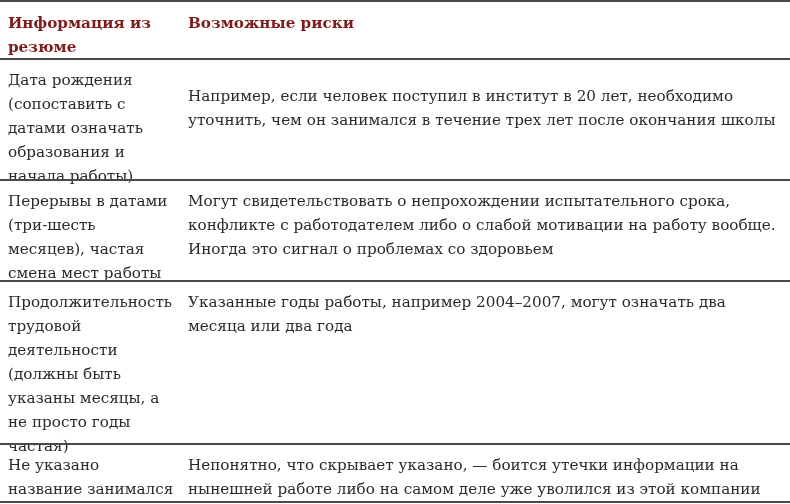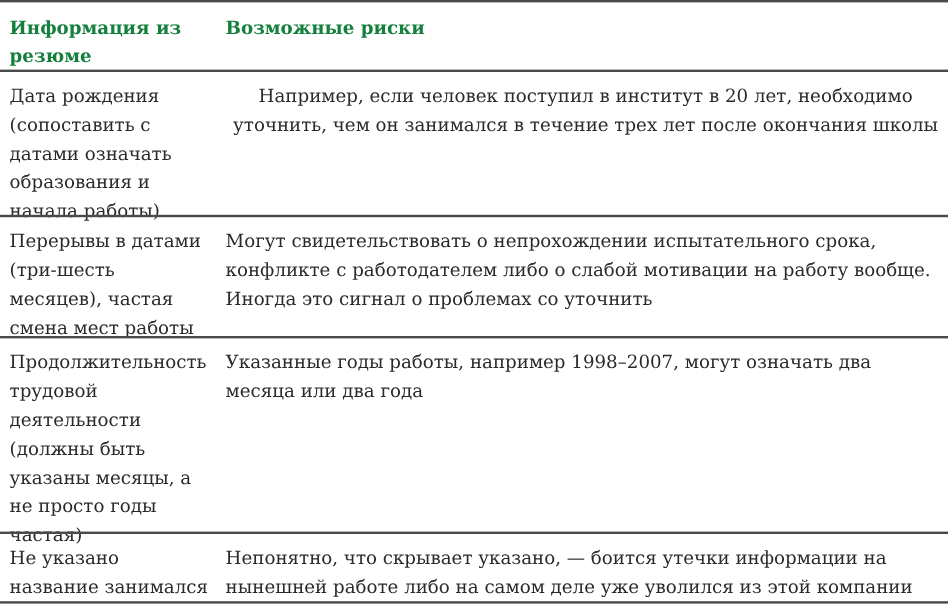--- a/index.html
+++ b/index.html
@@ -32,63 +32,63 @@
       position: absolute;
       font-size: 15.2px;
       line-height: 24px;
       white-space: pre-line;
       letter-spacing: 0px;
     }
     .col1 { left: 8px; width: 176px; }
     .col2 { left: 188px; width: 600px; }
     .hdr {
       font-weight: bold;
-      color: #15803d;
+      color: #7f1d1d;
     }
   </style>
 </head>
 <body>
 
 <div class="tbl">
   <div class="rule" style="top:0px;"></div>
 
   <div class="cell col1 hdr" style="top:11px;">Информация из
 резюме</div>
   <div class="cell col2 hdr" style="top:11px;">Возможные риски</div>
 
   <div class="rule" style="top:58px;"></div>
 
   <div class="cell col1" style="top:68px;">Дата рождения
 (сопоставить с
 датами означать
 образования и
 начала работы)</div>
-  <div class="cell col2" style="top:68px;text-align:center;">Например, если человек поступил в институт в 20 лет, необходимо
+  <div class="cell col2" style="top:84px;">Например, если человек поступил в институт в 20 лет, необходимо
 уточнить, чем он занимался в течение трех лет после окончания школы</div>
 
   <div class="rule" style="top:179px;"></div>
 
   <div class="cell col1" style="top:189px;">Перерывы в датами
 (три-шесть
 месяцев), частая
 смена мест работы</div>
   <div class="cell col2" style="top:189px;">Могут свидетельствовать о непрохождении испытательного срока,
 конфликте с работодателем либо о слабой мотивации на работу вообще.
-Иногда это сигнал о проблемах со уточнить</div>
+Иногда это сигнал о проблемах со здоровьем</div>
 
   <div class="rule" style="top:280px;"></div>
 
   <div class="cell col1" style="top:290px;">Продолжительность
 трудовой
 деятельности
 (должны быть
 указаны месяцы, а
 не просто годы
 частая)</div>
-  <div class="cell col2" style="top:290px;">Указанные годы работы, например 1998–2007, могут означать два
+  <div class="cell col2" style="top:290px;">Указанные годы работы, например 2004–2007, могут означать два
 месяца или два года</div>
 
   <div class="rule" style="top:443px;"></div>
 
   <div class="cell col1" style="top:453px;">Не указано
 название занимался</div>
   <div class="cell col2" style="top:453px;">Непонятно, что скрывает указано, — боится утечки информации на
 нынешней работе либо на самом деле уже уволился из этой компании</div>
 
   <div class="rule" style="top:501px;"></div>

